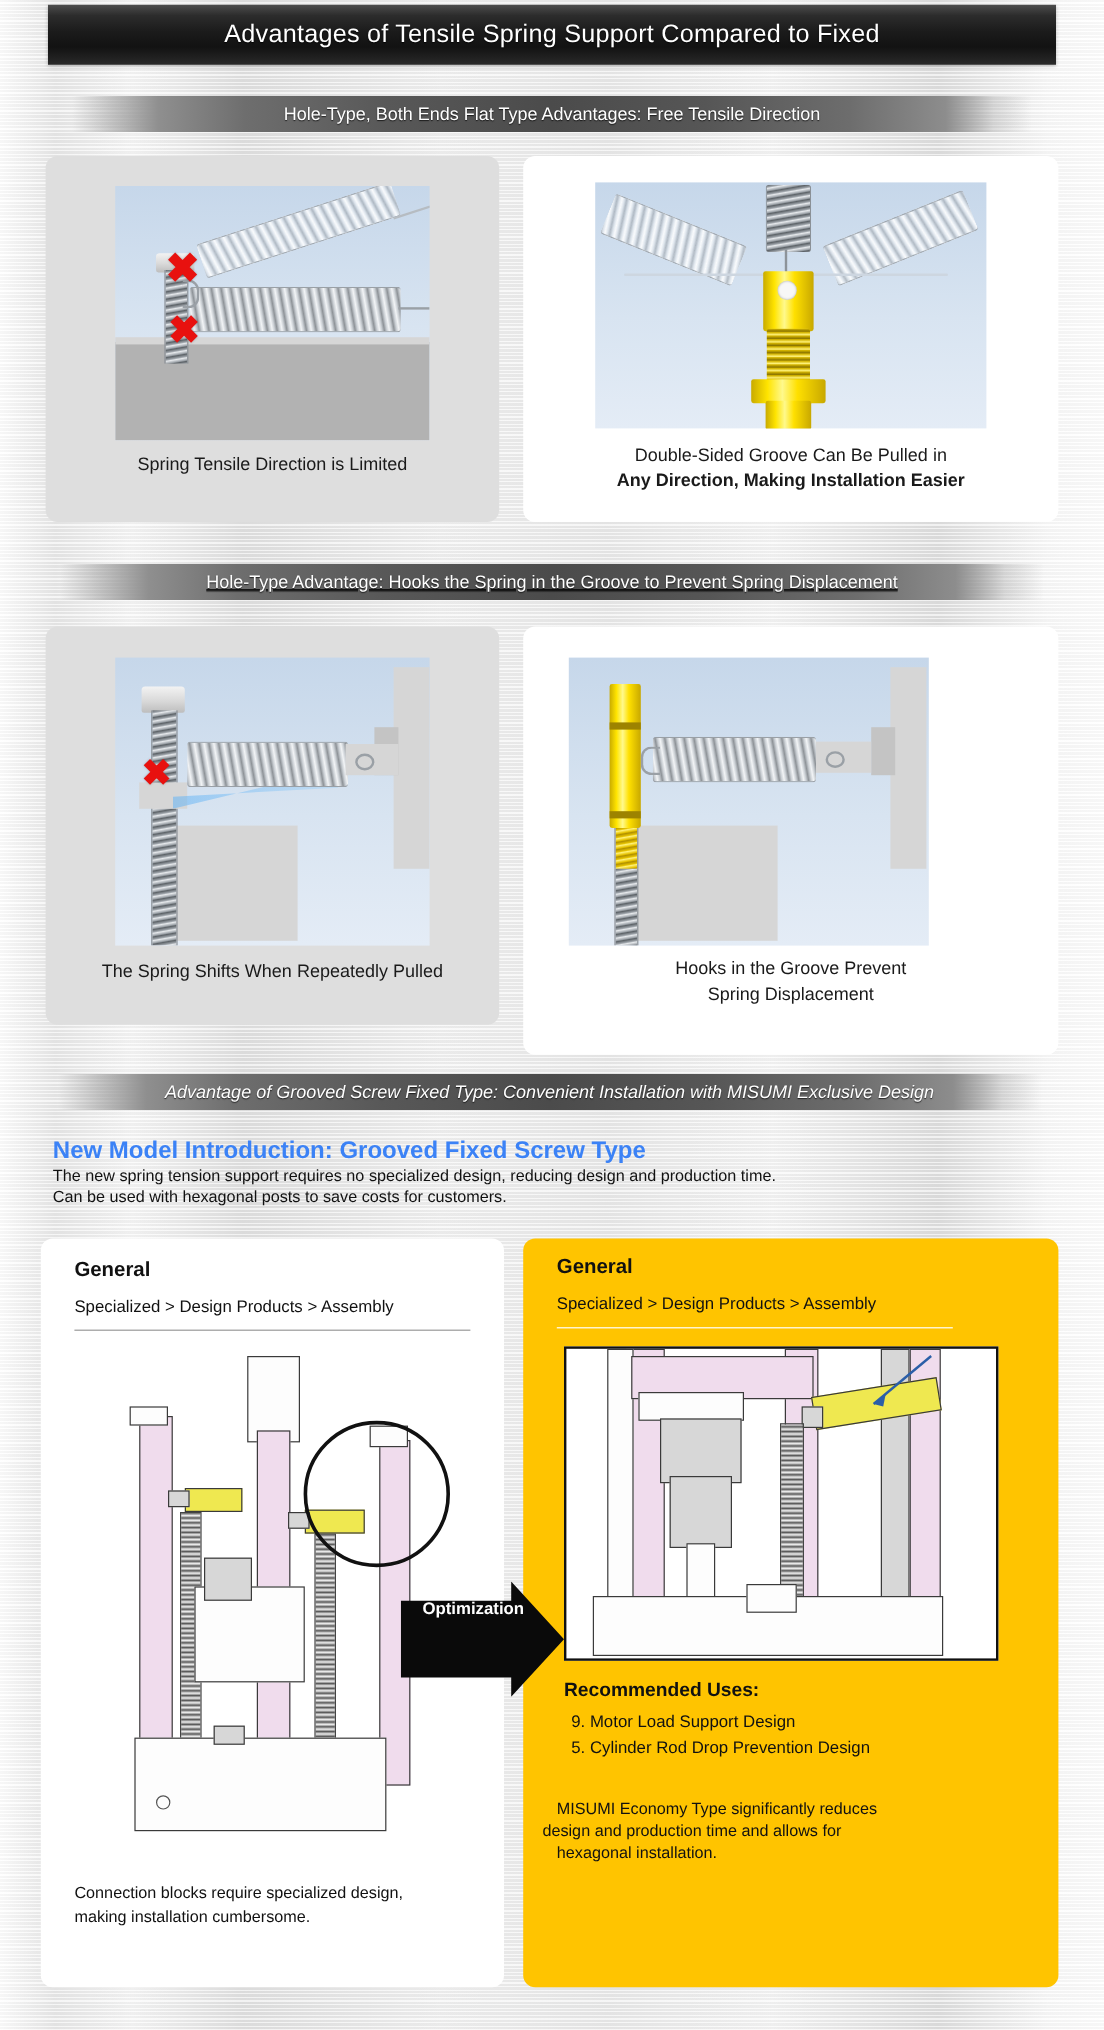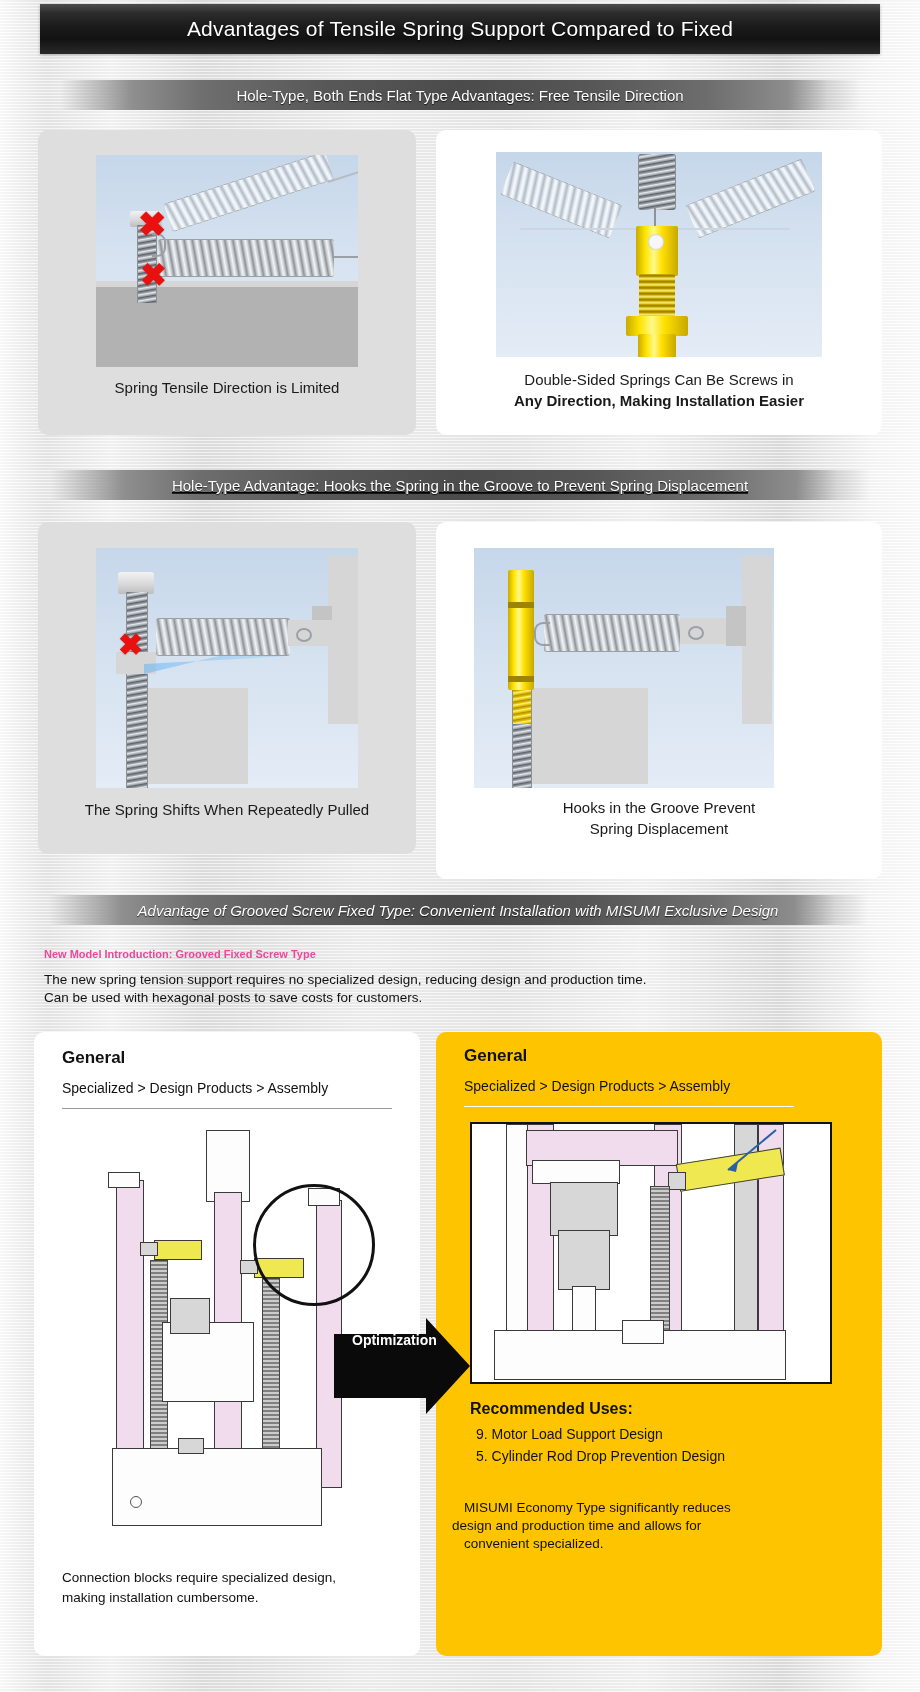--- a/index.html
+++ b/index.html
@@ -149,23 +149,23 @@
     position: absolute;
     background:
       repeating-linear-gradient(0deg,
         #8a7400 0px, #d4b400 2px, #fff37d 3px, #d4b400 5px, #8a7400 6px);
     border-radius: 2px;
   }
 
   
   .intro-title {
     position: absolute;
-    font-size: 11px;
+    font-size: 20px;
     font-weight: bold;
-    color: #ec4899;
+    color: #3b82f6;
   }
   .intro-line {
     position: absolute;
     font-size: 13.5px;
     color: #111;
     white-space: nowrap;
   }
 
   
   .panel-head {
@@ -294,21 +294,21 @@
     <div style="position:absolute; left:158px; top:56px; width:2px; height:22px; background:#8d9399;"></div>
 
     <div style="position:absolute; left:24px; top:76px; width:270px; height:2px; background:#cdd6e0; border-radius:1px;"></div>
 
     <div class="yellow-bar" style="left:140px; top:74px; width:42px; height:50px;"></div>
     <div style="position:absolute; left:152px; top:82px; width:16px; height:16px; border-radius:50%; background:#f7f7f7; box-shadow: inset 0 0 2px rgba(0,0,0,0.35);"></div>
     <div class="yellow-thread" style="left:143px; top:122px; width:36px; height:44px;"></div>
     <div class="yellow-bar" style="left:130px; top:164px; width:62px; height:20px;"></div>
     <div class="yellow-bar" style="left:142px; top:182px; width:38px; height:24px;"></div>
   </div>
-  <div class="card-caption" style="top:240px;">Double-Sided Springs Can Be Screws in</div>
+  <div class="card-caption" style="top:240px;">Double-Sided Groove Can Be Pulled in</div>
   <div class="card-caption" style="top:261px;font-weight:bold;">Any Direction, Making Installation Easier</div>
 </div>
 
 <div class="sec-banner" style="left:50px; top:470px; width:820px;text-decoration:underline;">
   <span class="txt">Hole-Type Advantage: Hooks the Spring in the Groove to Prevent Spring Displacement</span>
 </div>
 
 <div class="card card-grey" style="left:38px; top:522px; width:378px; height:332px;">
   <div class="illus" style="left:58px; top:26px; width:262px; height:240px;">
 
@@ -443,14 +443,14 @@
     <div class="cad-part cad-white" style="left:22px; top:206px; width:290px; height:48px;"></div>
     <div class="cad-part cad-white" style="left:150px; top:196px; width:40px; height:22px;"></div>
   </div>
 
   <div class="rec-title" style="left:34px; top:368px;">Recommended Uses:</div>
   <div class="rec-item" style="left:40px; top:394px;">9. Motor Load Support Design</div>
   <div class="rec-item" style="left:40px; top:416px;">5. Cylinder Rod Drop Prevention Design</div>
 
   <div class="note-line" style="left:28px; top:468px;">MISUMI Economy Type significantly reduces</div>
   <div class="note-line" style="left:16px; top:486px;">design and production time and allows for</div>
-  <div class="note-line" style="left:28px; top:504px;">convenient specialized.</div>
+  <div class="note-line" style="left:28px; top:504px;">hexagonal installation.</div>
 </div>
 
 </body></html>

